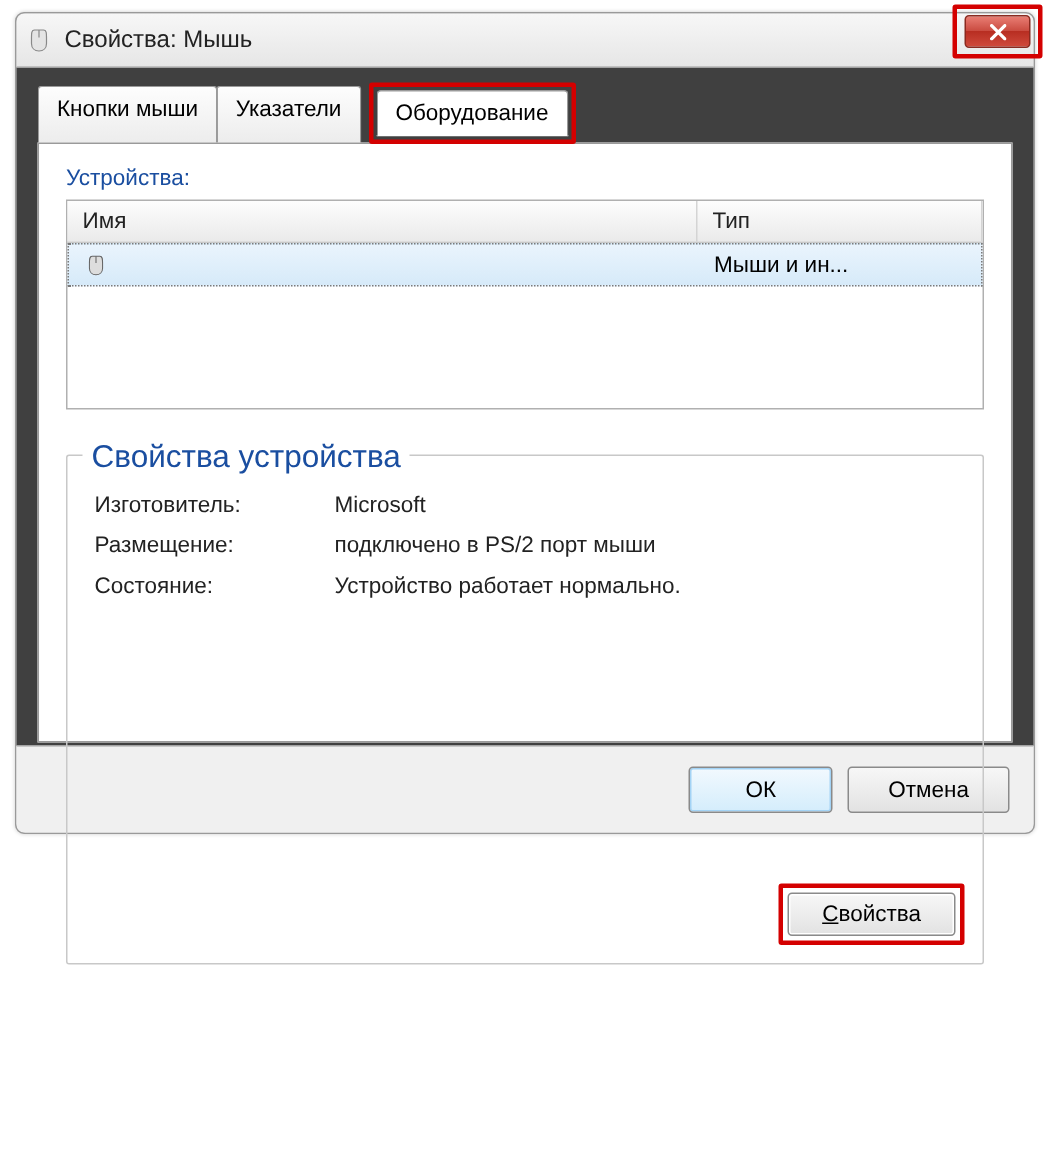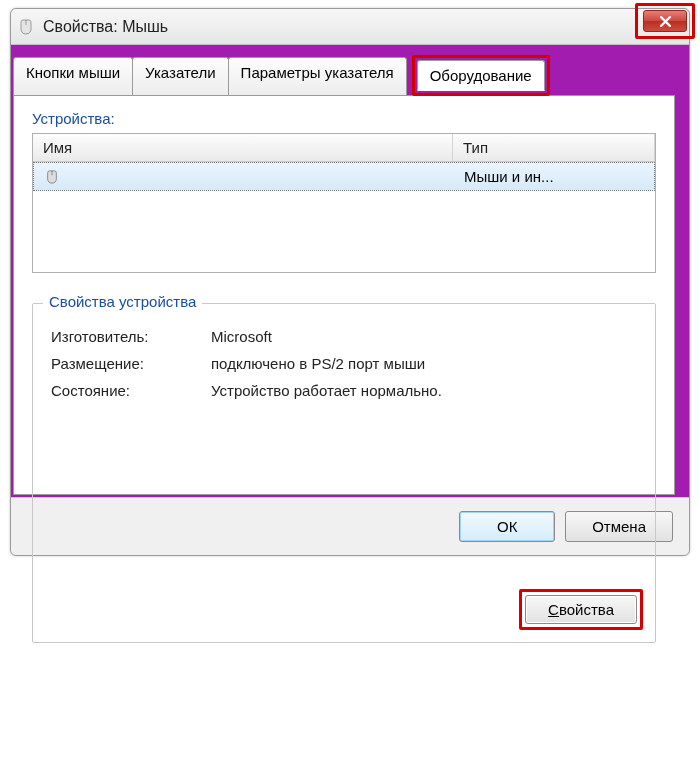--- a/index.html
+++ b/index.html
@@ -3,40 +3,40 @@
   <meta charset="utf-8">
   <style>
     * { box-sizing: border-box; margin: 0; padding: 0; font-family: "Segoe UI", Tahoma, sans-serif; font-size: 15px; }
     body { background: #fff; width: 700px; height: 779px; position: relative; }
     .window { position: absolute; left: 10px; top: 8px; width: 680px; height: 548px; background: #f0f0f0; border: 1px solid #9a9a9a; border-radius: 6px; box-shadow: 0 0 3px rgba(0,0,0,0.2); }
     .titlebar { height: 36px; background: linear-gradient(to bottom, #f7f7f7, #e6e6e6); border-top-left-radius: 6px; border-top-right-radius: 6px; display: flex; align-items: center; padding: 0 6px; border-bottom: 1px solid #c0c0c0; position: relative; }
     .title-icon { width: 18px; height: 18px; margin-right: 8px; display: flex; align-items: center; justify-content: center; }
     .title-text { color: #222; font-size: 16px; }
     .close-highlight { position: absolute; right: -6px; top: -6px; width: 60px; height: 36px; border: 3px solid #d40000; border-radius: 2px; display:flex; align-items:center; justify-content:center; }
     .close-btn { width: 44px; height: 22px; background: linear-gradient(to bottom, #e97e74, #c94a3f 49%, #b82e22 50%, #cf4a3c); border: 1px solid #8a2a20; border-radius: 3px; display: flex; align-items: center; justify-content: center; color: #fff; font-weight: bold; font-size: 13px; cursor: pointer; }
-    .content { padding: 12px 14px 0 2px; background: #a21caf; margin: 0; height: calc(100% - 36px - 58px); }
+    .content { padding: 12px 14px 0 14px; background: #404040; margin: 0; height: calc(100% - 36px - 58px); }
     .tabs { display: flex; gap: 0; position: relative; }
     .tab { background: linear-gradient(to bottom,#fdfdfd,#ececec); border: 1px solid #9a9a9a; border-bottom: none; padding: 6px 12px; border-top-left-radius: 3px; border-top-right-radius: 3px; margin-right: -1px; cursor: pointer; position: relative; z-index: 1; }
     .tab.active { background: #fff; border-bottom: 1px solid #fff; z-index: 3; }
     .tab-highlight { border: 3px solid #d40000; border-radius: 2px; padding: 2px; position: relative; z-index: 5; margin-left: 6px; margin-top:-2px; }
     .tab-highlight .tab { margin-right: 0; }
     .tab-panel { border: 1px solid #9a9a9a; background: #fff; margin-top: -1px; height: calc(100% - 40px); padding: 14px 18px; position: relative; z-index: 2; }
     .section-label { color: #1a4ea0; font-size: 15px; margin-bottom: 6px; }
     .listview { border: 1px solid #b0b0b0; height: 140px; background: #fff; }
     .lv-header { display: flex; background: linear-gradient(to bottom,#fdfdfd,#eaeaea); border-bottom: 1px solid #c8c8c8; }
     .lv-hcell { padding: 5px 10px; border-right: 1px solid #d4d4d4; color: #222; }
     .col-name { flex: 0 0 420px; }
     .col-type { flex: 1; }
     .lv-row { display: flex; border: 1px dotted #7a7a7a; background: linear-gradient(to bottom,#eaf4fd,#d6eaf9); margin: 0px; padding: 4px 0; cursor: default; }
     .lv-cell { padding: 1px 10px; display: flex; align-items: center; gap: 4px; }
     .lv-cell.col-name { flex: 0 0 420px; }
     .lv-cell.col-type { flex: 1; }
     .mouse-glyph { width: 16px; height: 16px; display:inline-flex; align-items:center; justify-content:center;}
     .groupbox { border: 1px solid #c8c8c8; border-radius: 2px; margin-top: 30px; padding: 14px 18px 18px 18px; position: relative; height: 340px; }
-    .groupbox-title { position: absolute; top: -11px; left: 10px; background: #fff; padding: 0 6px; color: #1a4ea0; font-size: 15px; }
+    .groupbox-title { position: absolute; top: -11px; left: 10px; background: #fff; padding: 0 6px; color: #1a4ea0; font-size: 21px; }
     .prop-row { display: flex; margin: 10px 0; }
     .prop-label { width: 160px; color: #222; }
     .prop-value { color: #222; }
     .btn-highlight { position: absolute; right: 12px; bottom: 12px; border: 3px solid #d40000; border-radius: 2px; padding: 3px; }
     .btn { background: linear-gradient(to bottom,#f7f7f7,#e2e2e2); border: 1px solid #8a8a8a; border-radius: 3px; padding: 5px 22px; cursor: pointer; min-width: 110px; text-align: center; box-shadow: inset 0 0 0 1px #fff; }
     .btn u { text-decoration: underline; }
     .footer { position: absolute; bottom: 0; left: 0; right: 0; height: 58px; border-top: 1px solid #c8c8c8; background: #f0f0f0; display: flex; align-items: center; justify-content: flex-end; gap: 10px; padding: 0 16px; border-bottom-left-radius: 6px; border-bottom-right-radius: 6px; }
     .btn-default { border: 1px solid #3c7fb1; box-shadow: inset 0 0 0 1px #a3d3f5; background: linear-gradient(to bottom,#f2f9fe,#d4edfc); }
     .btn-disabled { color: #9a9a9a; background: #f0f0f0; border-color: #c0c0c0; cursor: default; }
     .fbtn { padding: 6px 26px; border-radius: 3px; min-width: 96px; text-align: center; cursor: pointer; border: 1px solid #8a8a8a; }
@@ -59,21 +59,20 @@
             <path d="M1 1 L9 9 M9 1 L1 9" stroke="#fff" stroke-width="2" stroke-linecap="round"></path>
           </svg>
       </div>
     </div>
   </div>
 
   <div class="content">
     <div class="tabs">
       <div class="tab">Кнопки мыши</div>
       <div class="tab">Указатели</div>
-      <div class="tab">Параметры указателя</div>
       <div class="tab-highlight">
         <div class="tab active">Оборудование</div>
       </div>
     </div>
 
     <div class="tab-panel">
       <div class="section-label">Устройства:</div>
       <div class="listview">
         <div class="lv-header">
           <div class="lv-hcell col-name">Имя</div>

